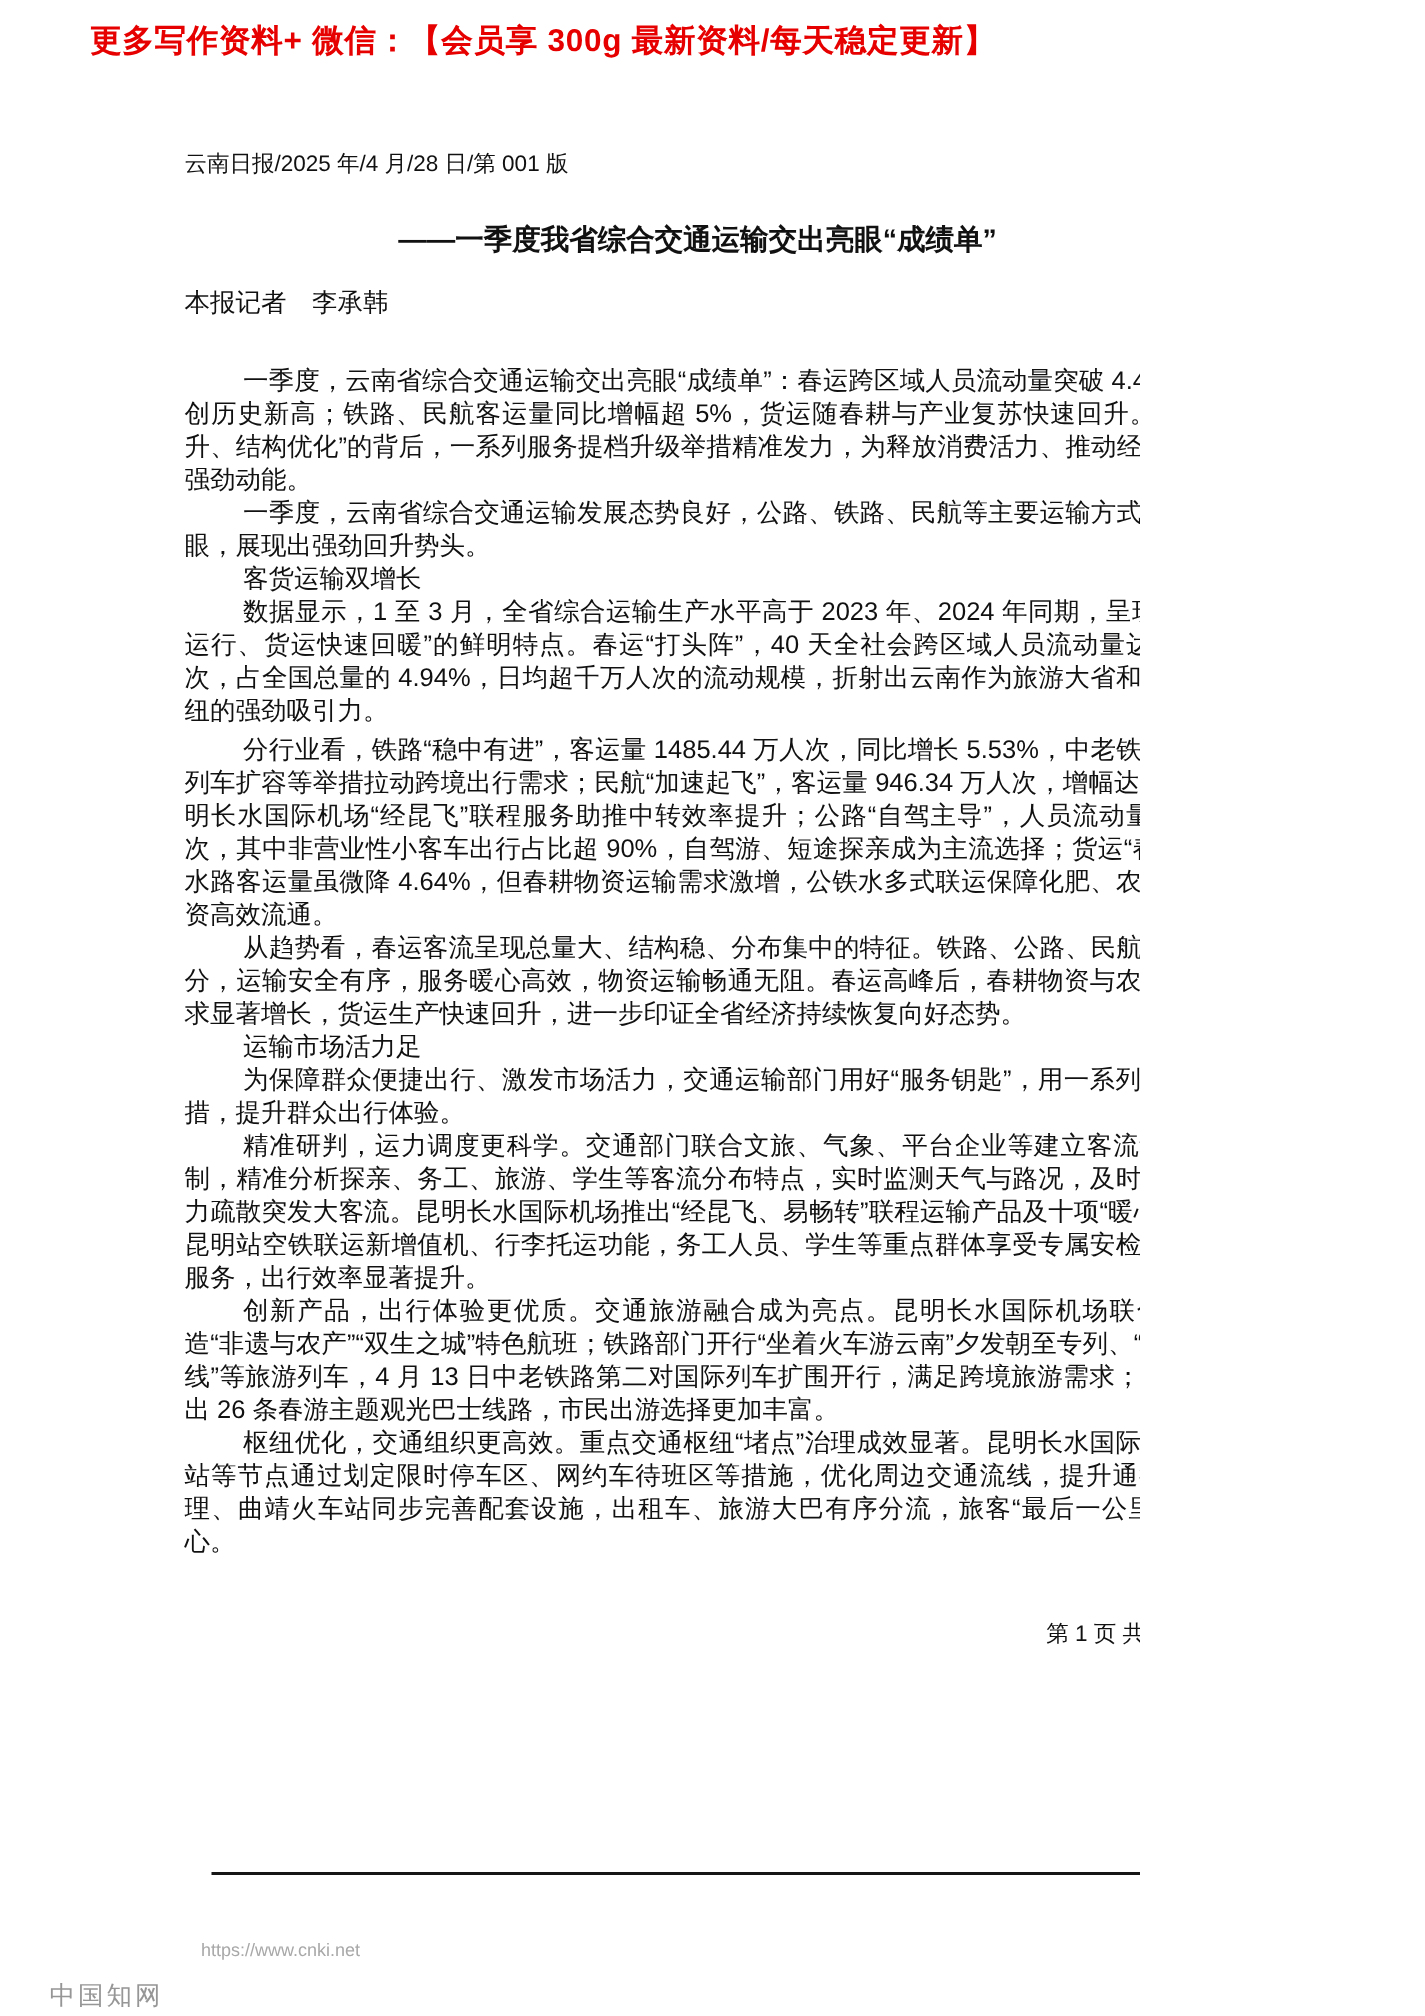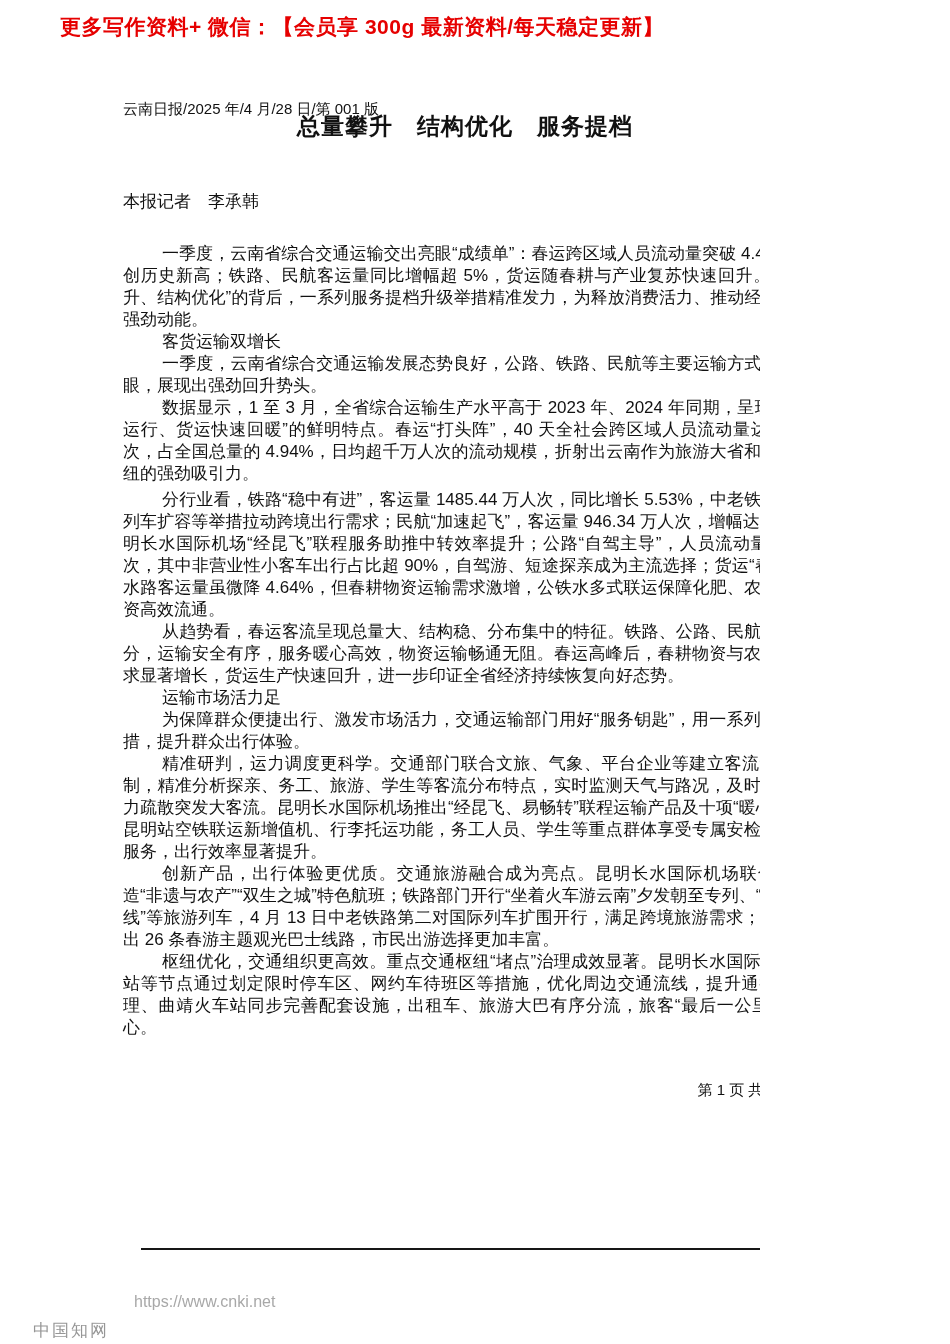--- a/index.html
+++ b/index.html
@@ -91,44 +91,44 @@
     top: 1319px;
     font-size: 17px;
     color: #969696;
     letter-spacing: 2px;
     white-space: nowrap;
   }
   .footer-url {
     position: absolute;
     left: 134px;
     top: 1293px;
-    font-size: 16px;
+    font-size: 12px;
     color: #a8a8a8;
     white-space: nowrap;
     text-decoration: none;
   }
 </style>
 </head>
 <body>
 
 <div class="page">
 
   <div class="banner">更多写作资料+ 微信：【会员享 300g 最新资料/每天稳定更新】</div>
 
   <div class="source">云南日报/2025 年/4 月/28 日/第 001 版</div>
 
-  <div class="title">总量攀升　结构优化　服务提档</div>
 
+  <div class="subtitle">——一季度我省综合交通运输交出亮眼“成绩单”</div>
 
   <div class="byline">本报记者　李承韩</div>
 
   <div class="body">
     <p class="para">一季度，云南省综合交通运输交出亮眼“成绩单”：春运跨区域人员流动量突破 4.46 亿人次，创历史新高；铁路、民航客运量同比增幅超 5%，货运随春耕与产业复苏快速回升。在“总量攀升、结构优化”的背后，一系列服务提档升级举措精准发力，为释放消费活力、推动经济向好注入强劲动能。</p>
+    <p class="para">一季度，云南省综合交通运输发展态势良好，公路、铁路、民航等主要运输方式运行数据亮眼，展现出强劲回升势头。</p>
     <p class="para">客货运输双增长</p>
-    <p class="para">一季度，云南省综合交通运输发展态势良好，公路、铁路、民航等主要运输方式运行数据亮眼，展现出强劲回升势头。</p>
     <p class="para">数据显示，1 至 3 月，全省综合运输生产水平高于 2023 年、2024 年同期，呈现“客运高位运行、货运快速回暖”的鲜明特点。春运“打头阵”，40 天全社会跨区域人员流动量达 4.46 亿人次，占全国总量的 4.94%，日均超千万人次的流动规模，折射出云南作为旅游大省和区域交通枢纽的强劲吸引力。</p>
     <p class="para gap-before">分行业看，铁路“稳中有进”，客运量 1485.44 万人次，同比增长 5.53%，中老铁路国际旅客列车扩容等举措拉动跨境出行需求；民航“加速起飞”，客运量 946.34 万人次，增幅达 7.48%，昆明长水国际机场“经昆飞”联程服务助推中转效率提升；公路“自驾主导”，人员流动量 4.19 亿人次，其中非营业性小客车出行占比超 90%，自驾游、短途探亲成为主流选择；货运“春耕助力”，水路客运量虽微降 4.64%，但春耕物资运输需求激增，公铁水多式联运保障化肥、农机等大宗物资高效流通。</p>
     <p class="para">从趋势看，春运客流呈现总量大、结构稳、分布集中的特征。铁路、公路、民航运力保障充分，运输安全有序，服务暖心高效，物资运输畅通无阻。春运高峰后，春耕物资与农产品运输需求显著增长，货运生产快速回升，进一步印证全省经济持续恢复向好态势。</p>
     <p class="para">运输市场活力足</p>
     <p class="para">为保障群众便捷出行、激发市场活力，交通运输部门用好“服务钥匙”，用一系列服务优化举措，提升群众出行体验。</p>
     <p class="para">精准研判，运力调度更科学。交通部门联合文旅、气象、平台企业等建立客流动态研判机制，精准分析探亲、务工、旅游、学生等客流分布特点，实时监测天气与路况，及时调配应急运力疏散突发大客流。昆明长水国际机场推出“经昆飞、易畅转”联程运输产品及十项“暖心飞”服务，昆明站空铁联运新增值机、行李托运功能，务工人员、学生等重点群体享受专属安检通道与定制服务，出行效率显著提升。</p>
     <p class="para">创新产品，出行体验更优质。交通旅游融合成为亮点。昆明长水国际机场联合各州市打造“非遗与农产”“双生之城”特色航班；铁路部门开行“坐着火车游云南”夕发朝至专列、“滇池绿道专线”等旅游列车，4 月 13 日中老铁路第二对国际列车扩围开行，满足跨境旅游需求；昆明公交推出 26 条春游主题观光巴士线路，市民出游选择更加丰富。</p>
     <p class="para">枢纽优化，交通组织更高效。重点交通枢纽“堵点”治理成效显著。昆明长水国际机场、昆明站等节点通过划定限时停车区、网约车待班区等措施，优化周边交通流线，提升通行效率。大理、曲靖火车站同步完善配套设施，出租车、旅游大巴有序分流，旅客“最后一公里”体验更舒心。</p>
     <div class="pagenum">第 1 页 共 2 页</div>
   </div>

